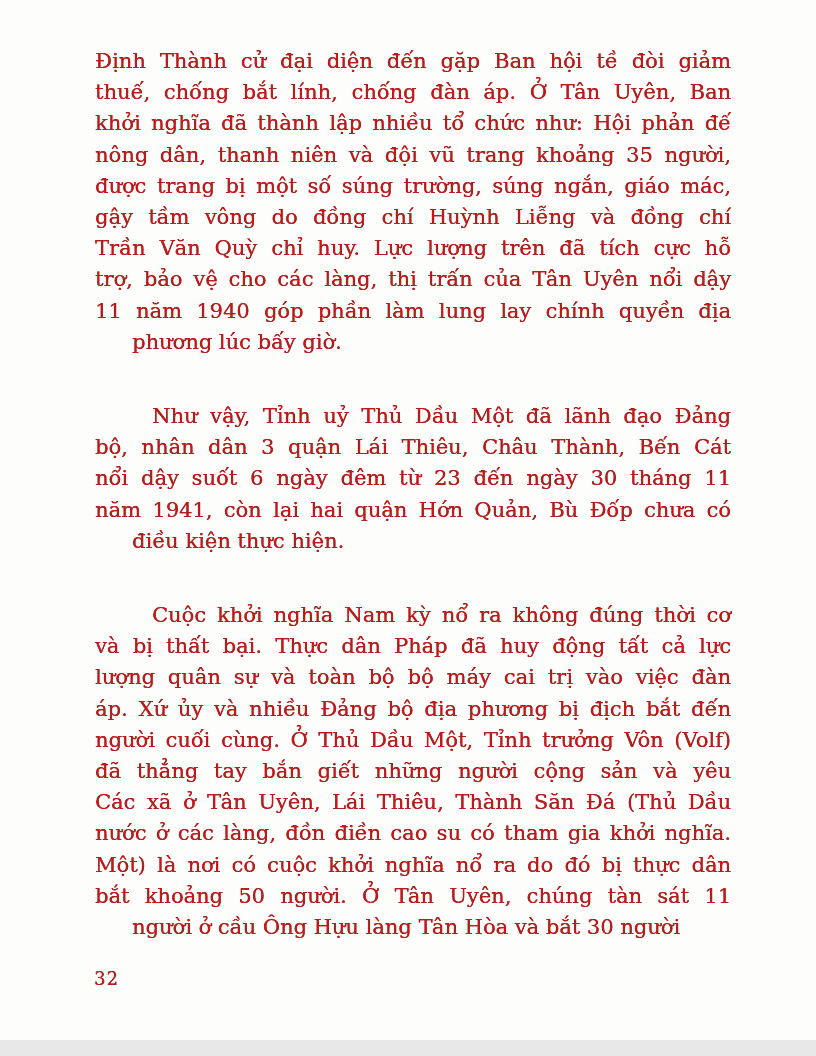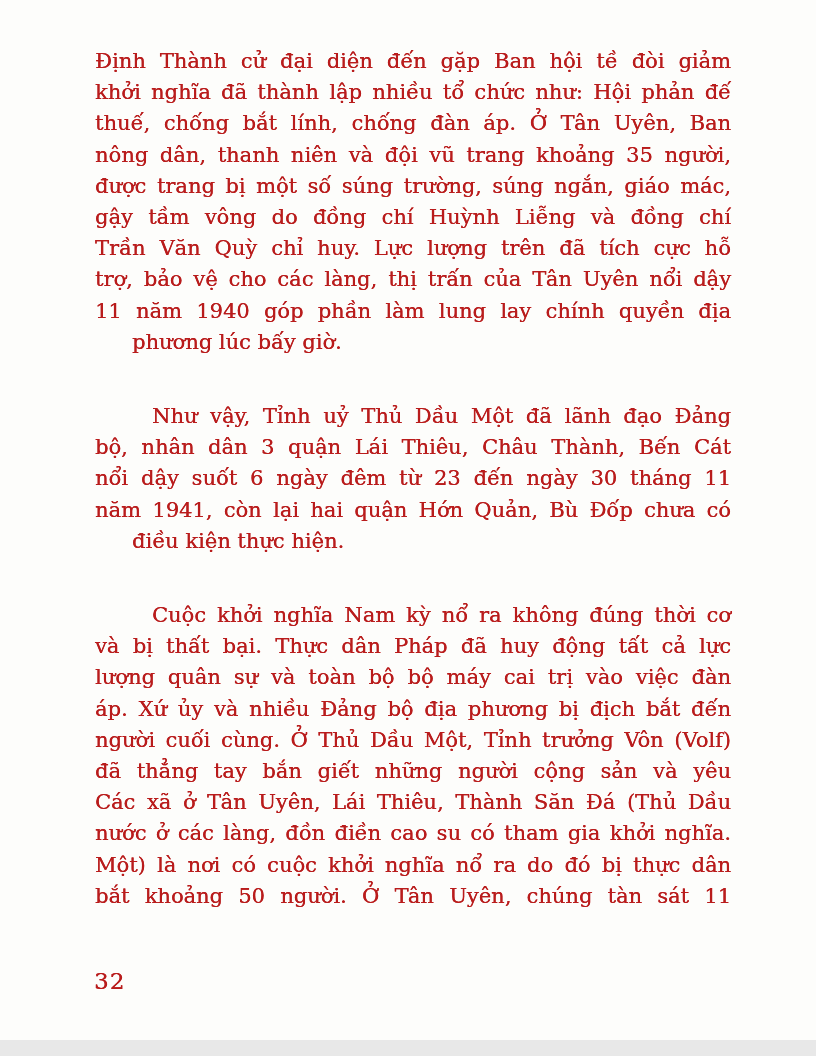--- a/index.html
+++ b/index.html
@@ -38,35 +38,35 @@
     margin-left: 37px;
   }
   .para.indented .line:first-child {
     text-indent: 57px;
     margin-top: 43px;
   }
   .page-number {
     position: absolute;
     left: 94px;
     top: 968px;
-    font-size: 23px;
+    font-size: 18px;
     letter-spacing: 1px;
     text-shadow: 0.25px 0 0 currentColor;
   }
 </style>
 </head>
 <body>
 
 <div class="page">
   <div class="text-block">
 
   <div class="para">
         <div class="line">Định Thành cử đại diện đến gặp Ban hội tề đòi giảm</div>
+        <div class="line">thuế, chống bắt lính, chống đàn áp. Ở Tân Uyên, Ban</div>
         <div class="line">khởi nghĩa đã thành lập nhiều tổ chức như: Hội phản đế</div>
-        <div class="line">thuế, chống bắt lính, chống đàn áp. Ở Tân Uyên, Ban</div>
         <div class="line">nông dân, thanh niên và đội vũ trang khoảng 35 người,</div>
         <div class="line">được trang bị một số súng trường, súng ngắn, giáo mác,</div>
         <div class="line">gậy tầm vông do đồng chí Huỳnh Liễng và đồng chí</div>
         <div class="line">Trần Văn Quỳ chỉ huy. Lực lượng trên đã tích cực hỗ</div>
         <div class="line">trợ, bảo vệ cho các làng, thị trấn của Tân Uyên nổi dậy</div>
         <div class="line">11 năm 1940 góp phần làm lung lay chính quyền địa</div>
         <div class="line last-line">phương lúc bấy giờ.</div>
       </div>
       <div class="para indented">
         <div class="line">Như vậy, Tỉnh uỷ Thủ Dầu Một đã lãnh đạo Đảng</div>
@@ -79,16 +79,17 @@
         <div class="line">Cuộc khởi nghĩa Nam kỳ nổ ra không đúng thời cơ</div>
         <div class="line">và bị thất bại. Thực dân Pháp đã huy động tất cả lực</div>
         <div class="line">lượng quân sự và toàn bộ bộ máy cai trị vào việc đàn</div>
         <div class="line">áp. Xứ ủy và nhiều Đảng bộ địa phương bị địch bắt đến</div>
         <div class="line">người cuối cùng. Ở Thủ Dầu Một, Tỉnh trưởng Vôn (Volf)</div>
         <div class="line">đã thẳng tay bắn giết những người cộng sản và yêu</div>
         <div class="line">Các xã ở Tân Uyên, Lái Thiêu, Thành Săn Đá (Thủ Dầu</div>
         <div class="line">nước ở các làng, đồn điền cao su có tham gia khởi nghĩa.</div>
         <div class="line">Một) là nơi có cuộc khởi nghĩa nổ ra do đó bị thực dân</div>
         <div class="line">bắt khoảng 50 người. Ở Tân Uyên, chúng tàn sát 11</div>
+        <div class="line last-line">người ở cầu Ông Hựu làng Tân Hòa và bắt 30 người</div>
       </div>
     </div>
   <div class="page-number">32</div>
 </div>
 
 </body></html>

